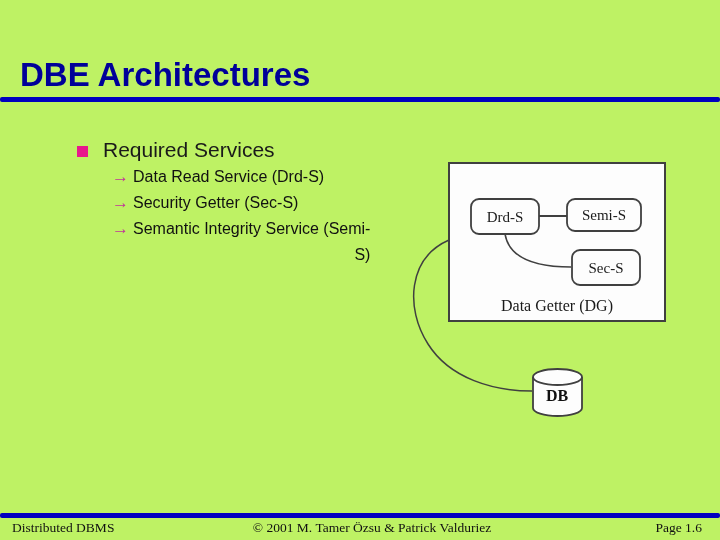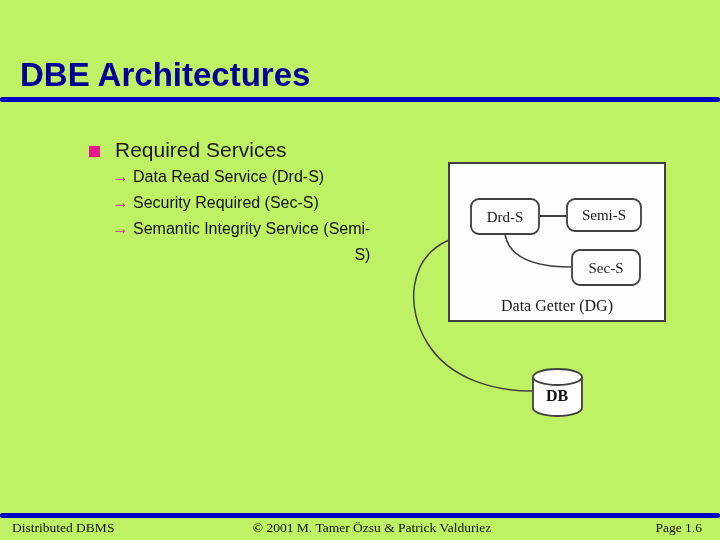--- a/index.html
+++ b/index.html
@@ -31,21 +31,21 @@
     left: 0;
     top: 97px;
     width: 720px;
     height: 5px;
     background: #0000c0;
     border-radius: 2px;
   }
   
   .bullet-row {
     position: absolute;
-    left: 89px;
+    left: 77px;
     top: 139px;
     display: flex;
     align-items: center;
   }
   .bullet-square {
     width: 11px;
     height: 11px;
     background: #e8188c;
     margin-right: 15px;
     margin-top: 2px;
@@ -142,21 +142,21 @@
   <div class="sub-list">
     <div class="sub-item">
       <span class="arrow-marker">→</span>
       <span class="sub-text">
         <div>Data Read Service (Drd-S)</div>
       </span>
     </div>
     <div class="sub-item">
       <span class="arrow-marker">→</span>
       <span class="sub-text">
-        <div>Security Required (Sec-S)</div>
+        <div>Security Getter (Sec-S)</div>
       </span>
     </div>
     <div class="sub-item">
       <span class="arrow-marker">→</span>
       <span class="sub-text">
         <div>Semantic Integrity Service (Semi-</div>
         <div>S)</div>
       </span>
     </div>
   </div>

